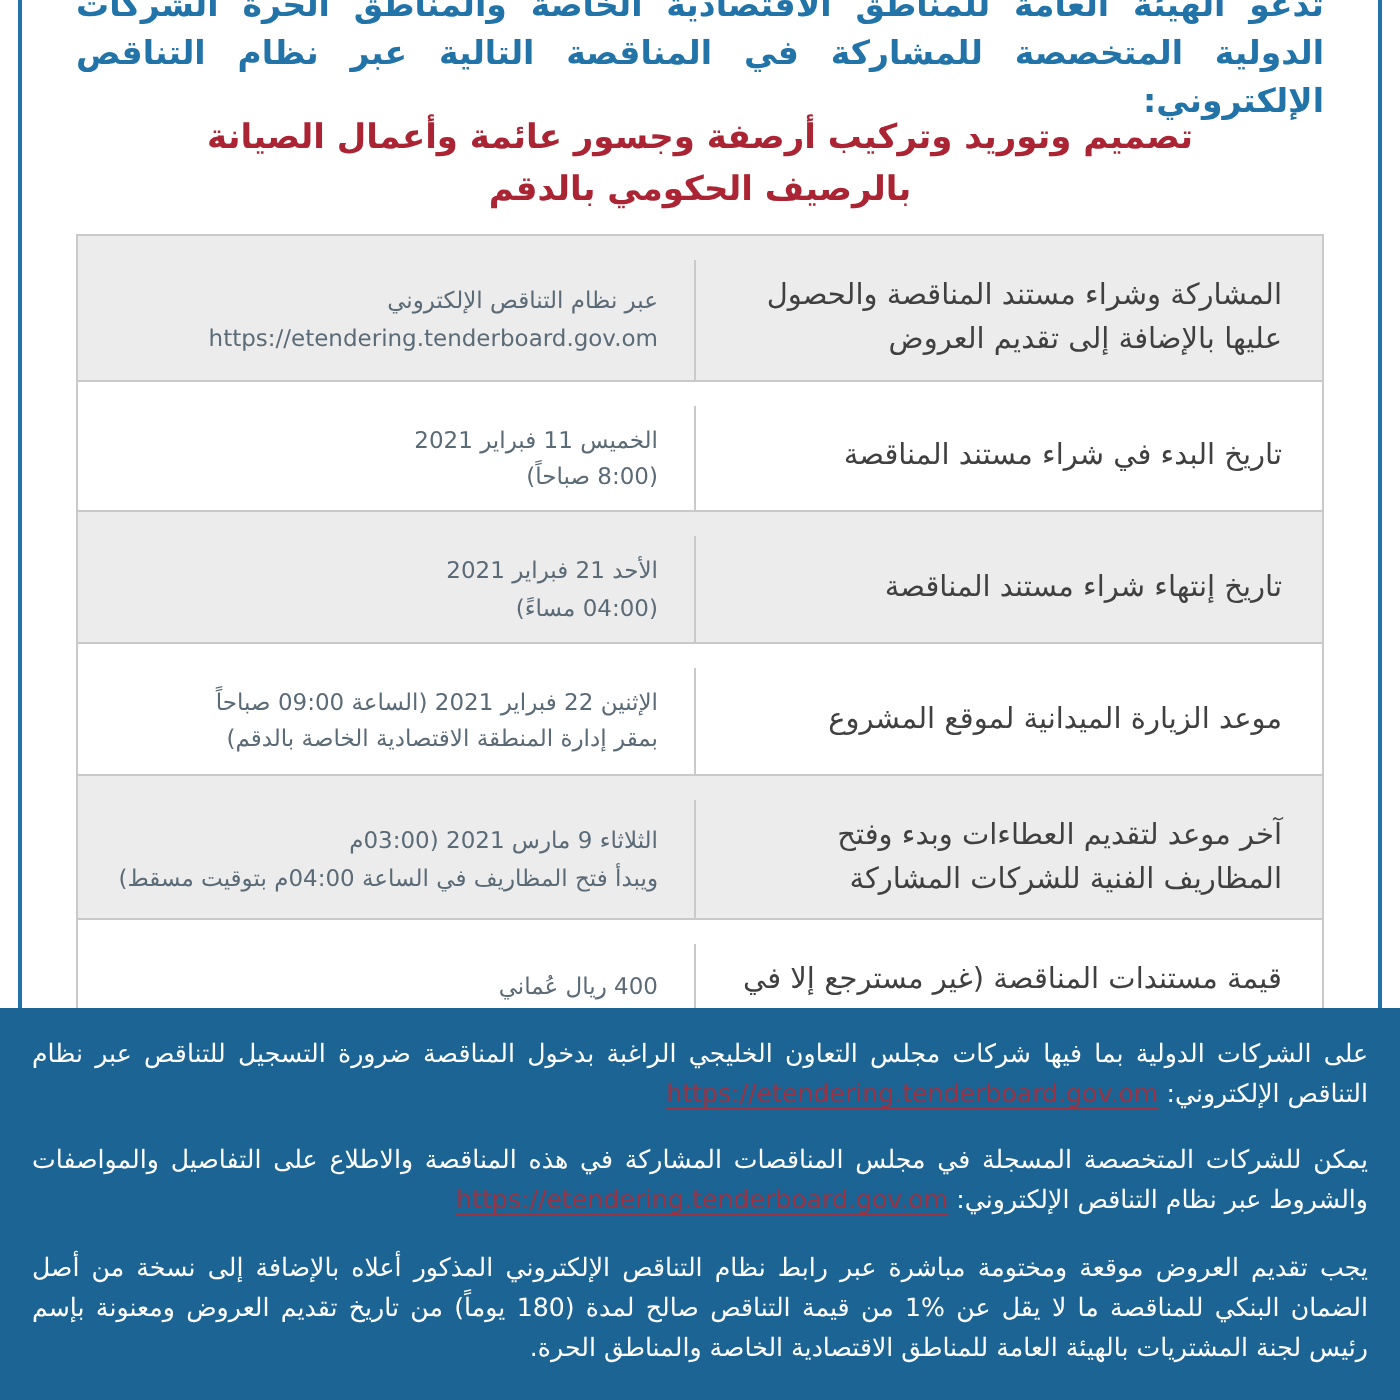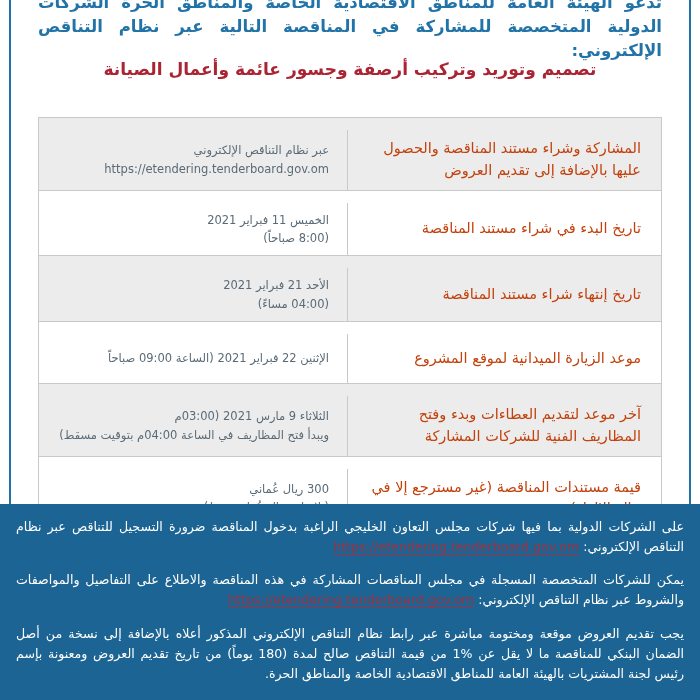--- a/index.html
+++ b/index.html
@@ -84,21 +84,21 @@
   .cell {
     display: flex;
     flex-direction: column;
     justify-content: center;
     margin-top: 12px;
   }
   .cell.label {
     width: 314px;
     padding: 8px 20px 8px 10px;
     border-left: 1px solid #c9c9c9;
-    color: #c2410c;
+    color: #404040;
     font-size: 14.5px;
     line-height: 1.5;
     text-align: right;
   }
   .cell.value {
     flex: 1;
     padding: 8px 18px 8px 8px;
     color: #5a6a76;
     font-size: 11.5px;
     line-height: 1.6;
@@ -138,20 +138,21 @@
 
   <div class="frame-border left"></div>
   <div class="frame-border right"></div>
 
   <div class="intro">تدعو الهيئة العامة للمناطق الاقتصادية الخاصة والمناطق الحرة الشركات الدولية المتخصصة للمشاركة في المناقصة التالية عبر نظام التناقص الإلكتروني:</div>
 
   <div class="title-block">
     <div class="title-accent-bar"></div>
     <div class="title-text">
       <span class="vline">تصميم وتوريد وتركيب أرصفة وجسور عائمة وأعمال الصيانة</span>
+      <span class="vline">بالرصيف الحكومي بالدقم</span>
     </div>
     <div class="title-accent-bar"></div>
   </div>
 
   <div class="details-table">
 
     <div class="trow alt">
       <div class="cell label">المشاركة وشراء مستند المناقصة والحصول عليها بالإضافة إلى تقديم العروض</div>
       <div class="cell value">
         <span class="vline">عبر نظام التناقص الإلكتروني</span>
@@ -172,35 +173,36 @@
       <div class="cell value">
         <span class="vline">الأحد 21 فبراير 2021</span>
         <span class="vline">(04:00 مساءً)</span>
       </div>
     </div>
 
     <div class="trow">
       <div class="cell label">موعد الزيارة الميدانية لموقع المشروع</div>
       <div class="cell value">
         <span class="vline">الإثنين 22 فبراير 2021 (الساعة 09:00 صباحاً</span>
+        <span class="vline">بمقر إدارة المنطقة الاقتصادية الخاصة بالدقم)</span>
       </div>
     </div>
 
     <div class="trow alt">
       <div class="cell label">آخر موعد لتقديم العطاءات وبدء وفتح المظاريف الفنية للشركات المشاركة</div>
       <div class="cell value">
         <span class="vline">الثلاثاء 9 مارس 2021 (03:00م</span>
         <span class="vline">ويبدأ فتح المظاريف في الساعة 04:00م بتوقيت مسقط)</span>
       </div>
     </div>
 
     <div class="trow">
       <div class="cell label">قيمة مستندات المناقصة (غير مسترجع إلا في حالة الإلغاء)</div>
       <div class="cell value">
-        <span class="vline">300 ريال عُماني</span>
+        <span class="vline">400 ريال عُماني</span>
         <span class="vline">(ثلاثمائة ريال عُماني فقط)</span>
       </div>
     </div>
 
   </div>
 
   <div class="footer">
     <p><span>على الشركات الدولية بما فيها شركات مجلس التعاون الخليجي الراغبة بدخول المناقصة ضرورة التسجيل للتناقص عبر نظام التناقص الإلكتروني:</span> <span class="link">https://etendering.tenderboard.gov.om</span></p>
     <p><span>يمكن للشركات المتخصصة المسجلة في مجلس المناقصات المشاركة في هذه المناقصة والاطلاع على التفاصيل والمواصفات والشروط عبر نظام التناقص الإلكتروني:</span> <span class="link">https://etendering.tenderboard.gov.om</span></p>
     <p><span>يجب تقديم العروض موقعة ومختومة مباشرة عبر رابط نظام التناقص الإلكتروني المذكور أعلاه بالإضافة إلى نسخة من أصل الضمان البنكي للمناقصة ما لا يقل عن %1 من قيمة التناقص صالح لمدة (180 يوماً) من تاريخ تقديم العروض ومعنونة بإسم رئيس لجنة المشتريات بالهيئة العامة للمناطق الاقتصادية الخاصة والمناطق الحرة.</span></p>

